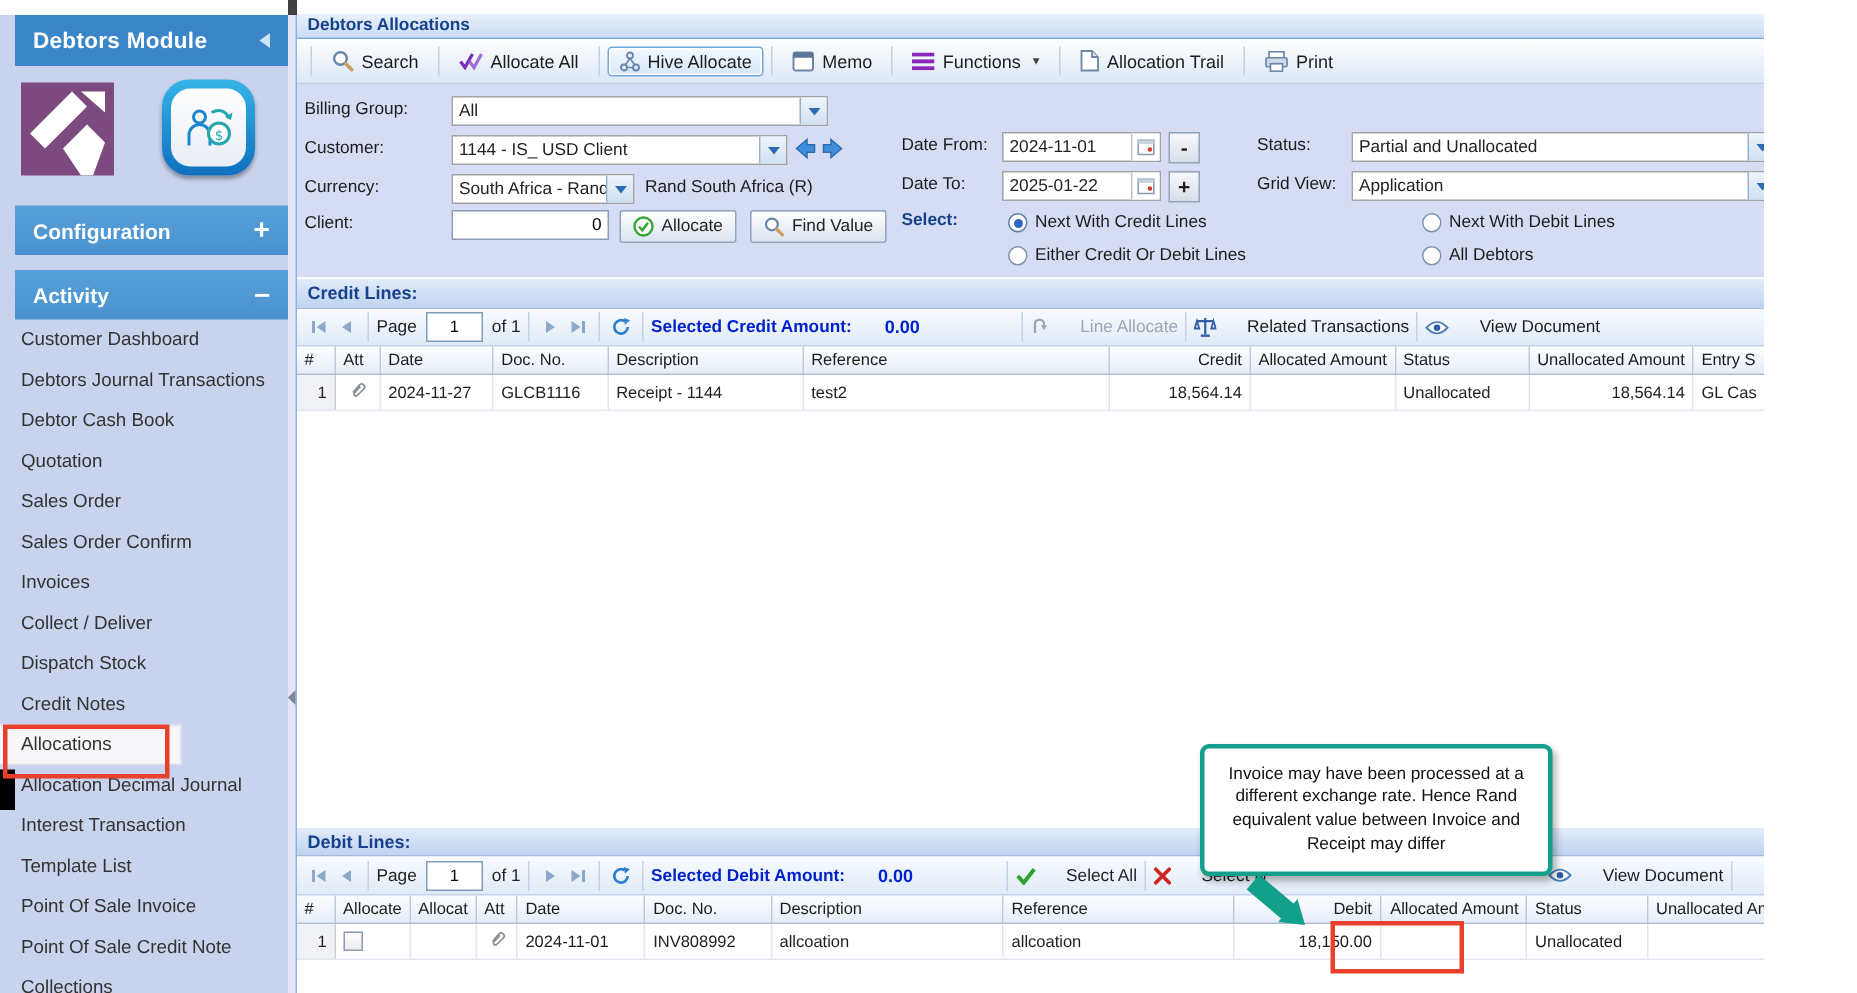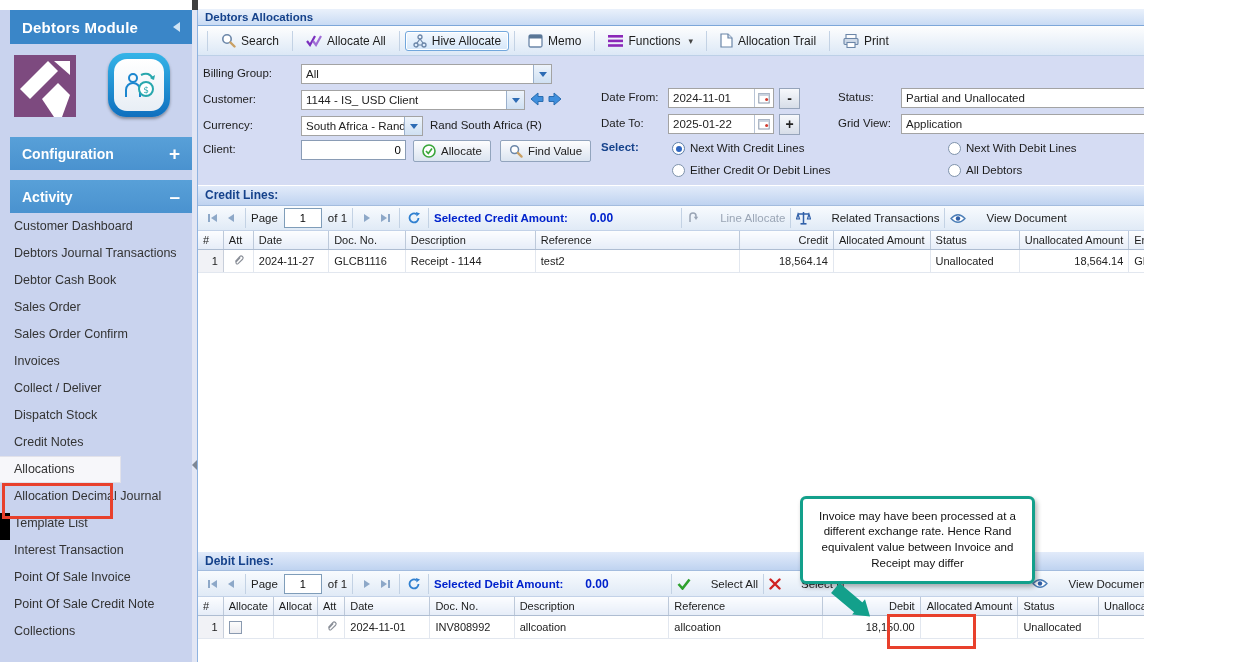--- a/index.html
+++ b/index.html
@@ -1,17 +1,17 @@
 <!DOCTYPE html>
 <html><head>
 <meta charset="utf-8">
 <style>
   html,body{margin:0;padding:0;background:#fff;}
   .screen{position:relative;width:1144px;height:662px;overflow:hidden;
-    font-family:"Liberation Sans","DejaVu Sans",sans-serif;font-size:12px;color:#222;background:#404040;}
+    font-family:"Liberation Sans","DejaVu Sans",sans-serif;font-size:12px;color:#222;background:#404040;padding-left:32px;}
   
   .sidebar{position:absolute;left:0;top:0;width:192px;height:662px;background:#fff;}
   .sb-body{position:absolute;left:0;top:10px;width:192px;height:652px;background:#c9d3ee;}
   .sb-header{position:absolute;left:10px;top:10px;width:182px;height:34px;background:#3a86c8;
     display:flex;align-items:center;justify-content:space-between;padding:0 12px 0 12px;box-sizing:border-box;}
   .sb-header .t{color:#fff;font-size:15px;font-weight:bold;letter-spacing:.2px;}
   .collapse-tri{width:0;height:0;border-top:5px solid transparent;border-bottom:5px solid transparent;border-right:7px solid #cfe4f5;}
   .sb-logos{position:absolute;left:10px;top:44px;width:182px;height:93px;}
   .brand-logo{position:absolute;left:4px;top:11px;width:62px;height:62px;background:#7d4a7f;}
   .app-icon{position:absolute;left:98px;top:9px;width:62px;height:64px;border-radius:18px;
@@ -123,30 +123,31 @@
       <span class="tg">+</span>
     </div>
     <div class="sb-bar" style="top:180px">
       <span class="t">Activity</span>
       <span class="tg">–</span>
     </div>
     <nav class="sb-menu">
       <div class="sb-item">Customer Dashboard</div>
       <div class="sb-item">Debtors Journal Transactions</div>
       <div class="sb-item">Debtor Cash Book</div>
+      <div class="sb-item">Quotation</div>
       <div class="sb-item">Sales Order</div>
       <div class="sb-item">Sales Order Confirm</div>
       <div class="sb-item">Invoices</div>
       <div class="sb-item">Collect / Deliver</div>
       <div class="sb-item">Dispatch Stock</div>
       <div class="sb-item">Credit Notes</div>
       <div class="sb-item selected">Allocations</div>
       <div class="sb-item">Allocation Decimal Journal</div>
+      <div class="sb-item">Interest Transaction</div>
       <div class="sb-item">Template List</div>
-      <div class="sb-item">Interest Transaction</div>
       <div class="sb-item">Point Of Sale Invoice</div>
       <div class="sb-item">Point Of Sale Credit Note</div>
       <div class="sb-item">Collections</div>
     </nav>
   </aside>
 
   <div class="splitter">
     <span class="splitter-arrow"></span>
   </div>
 

